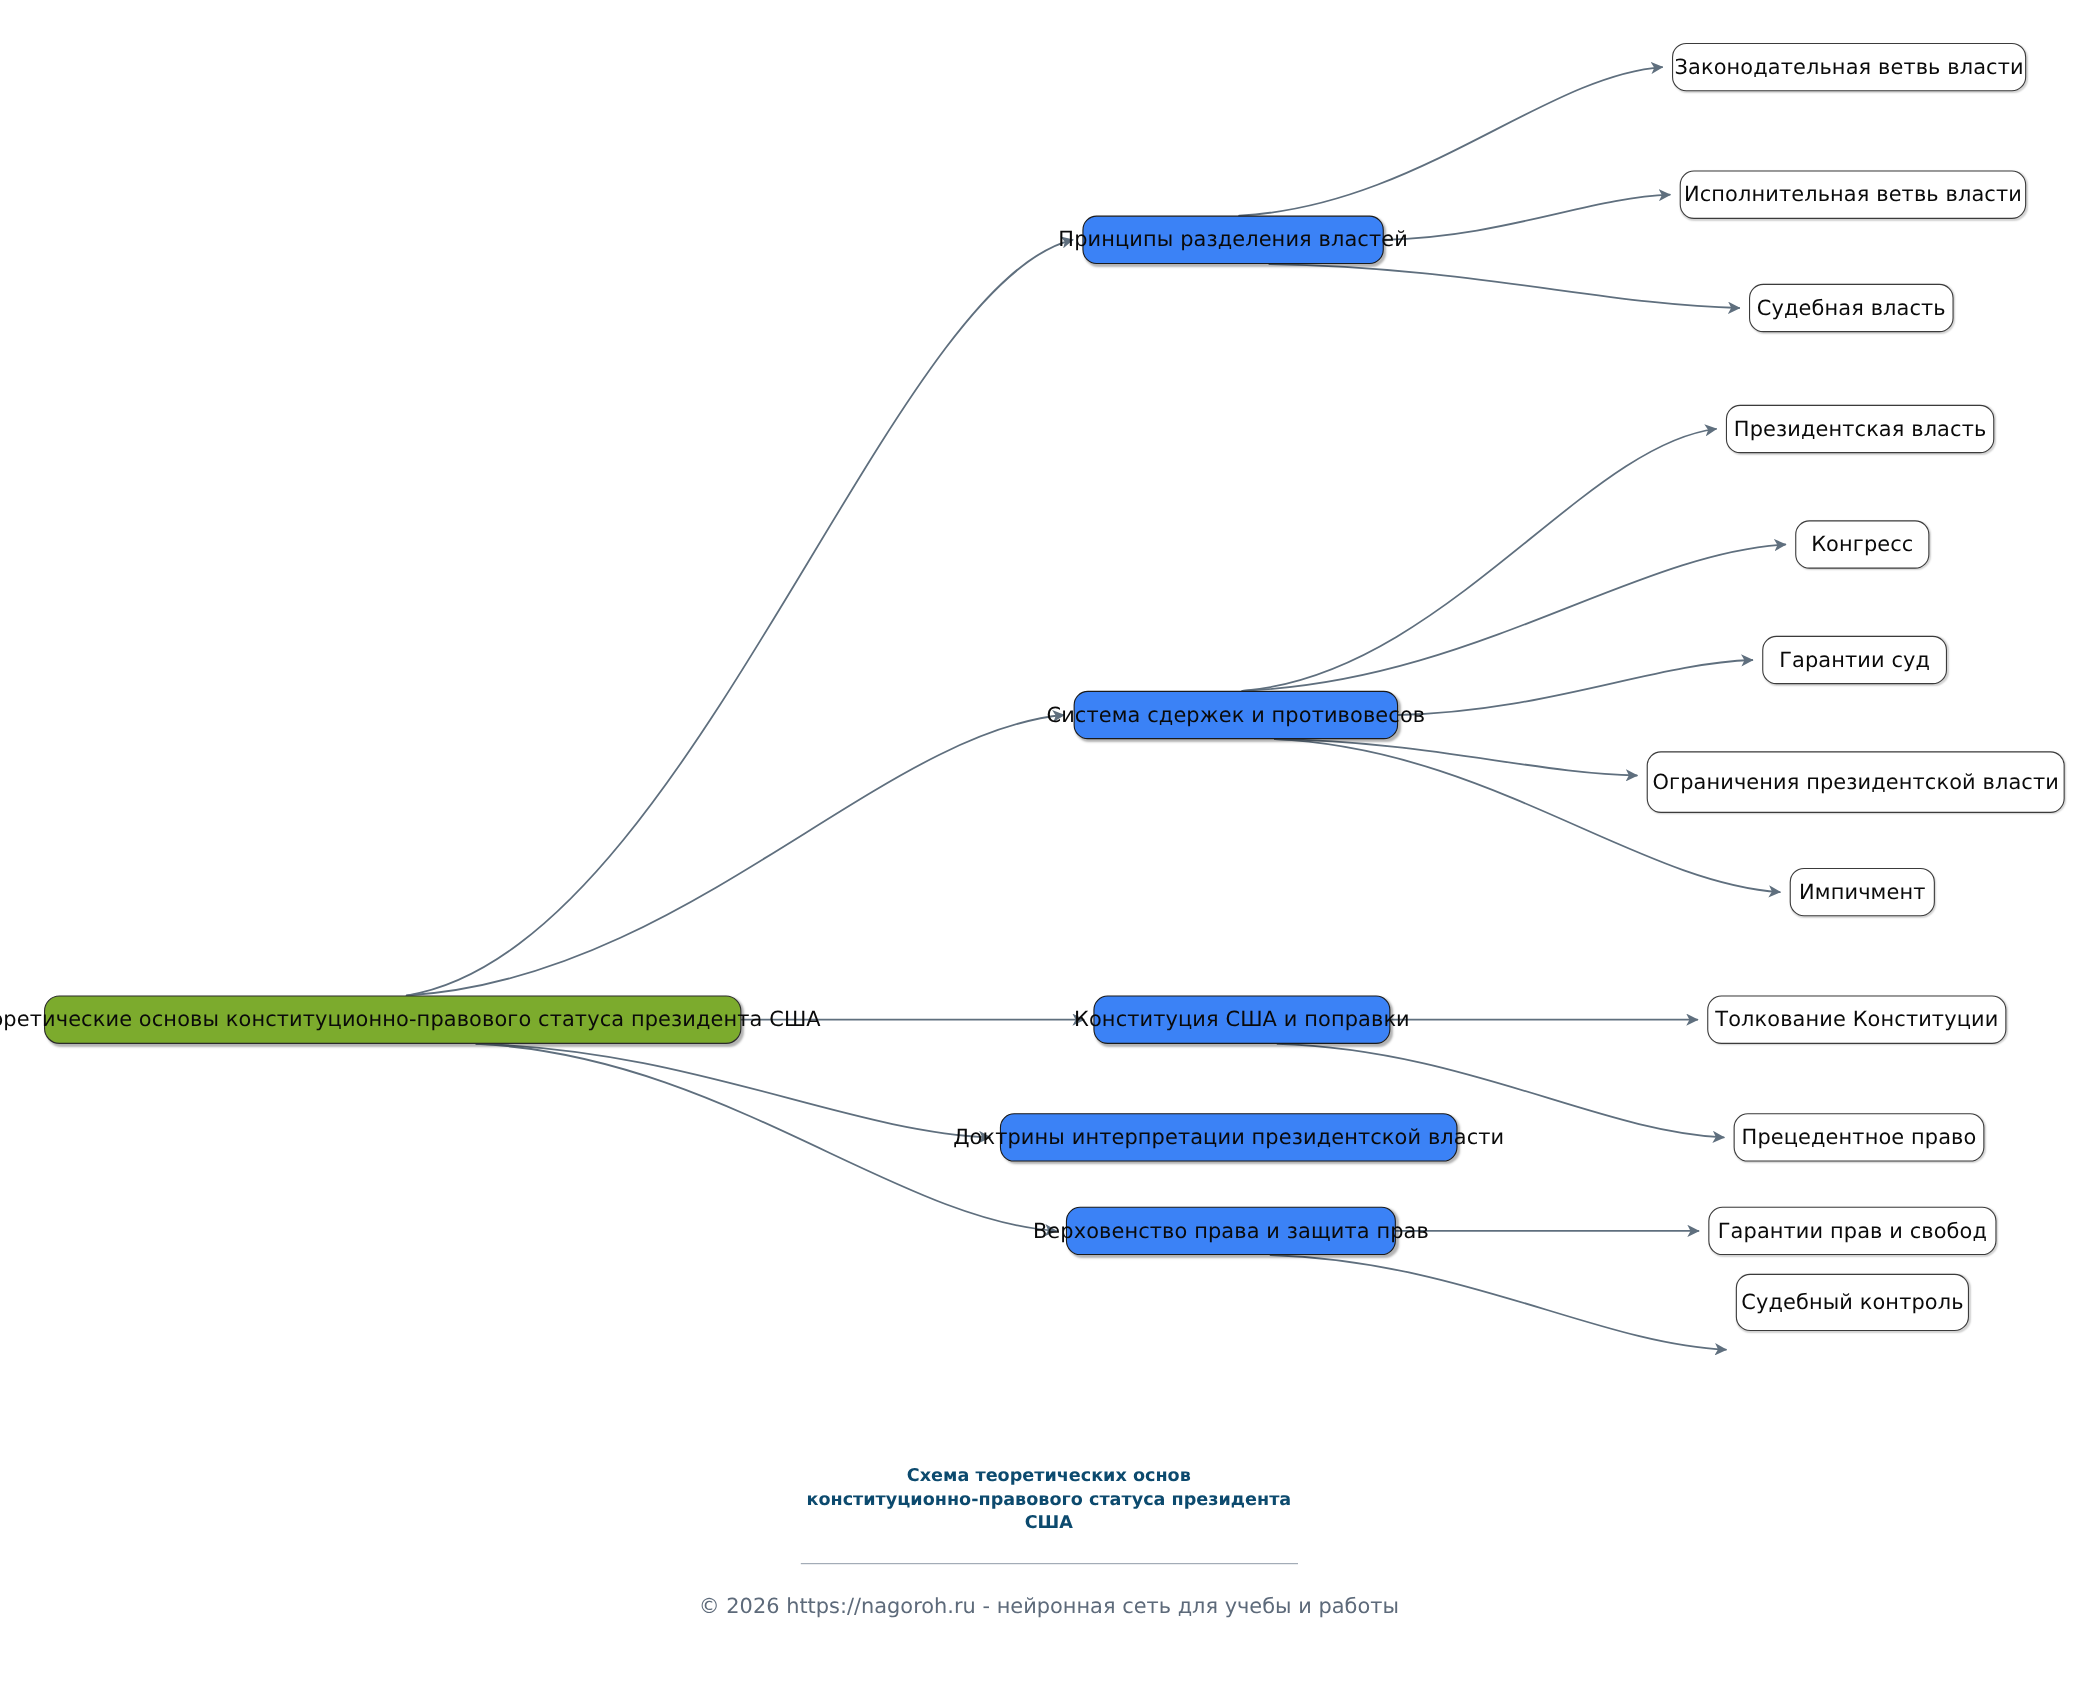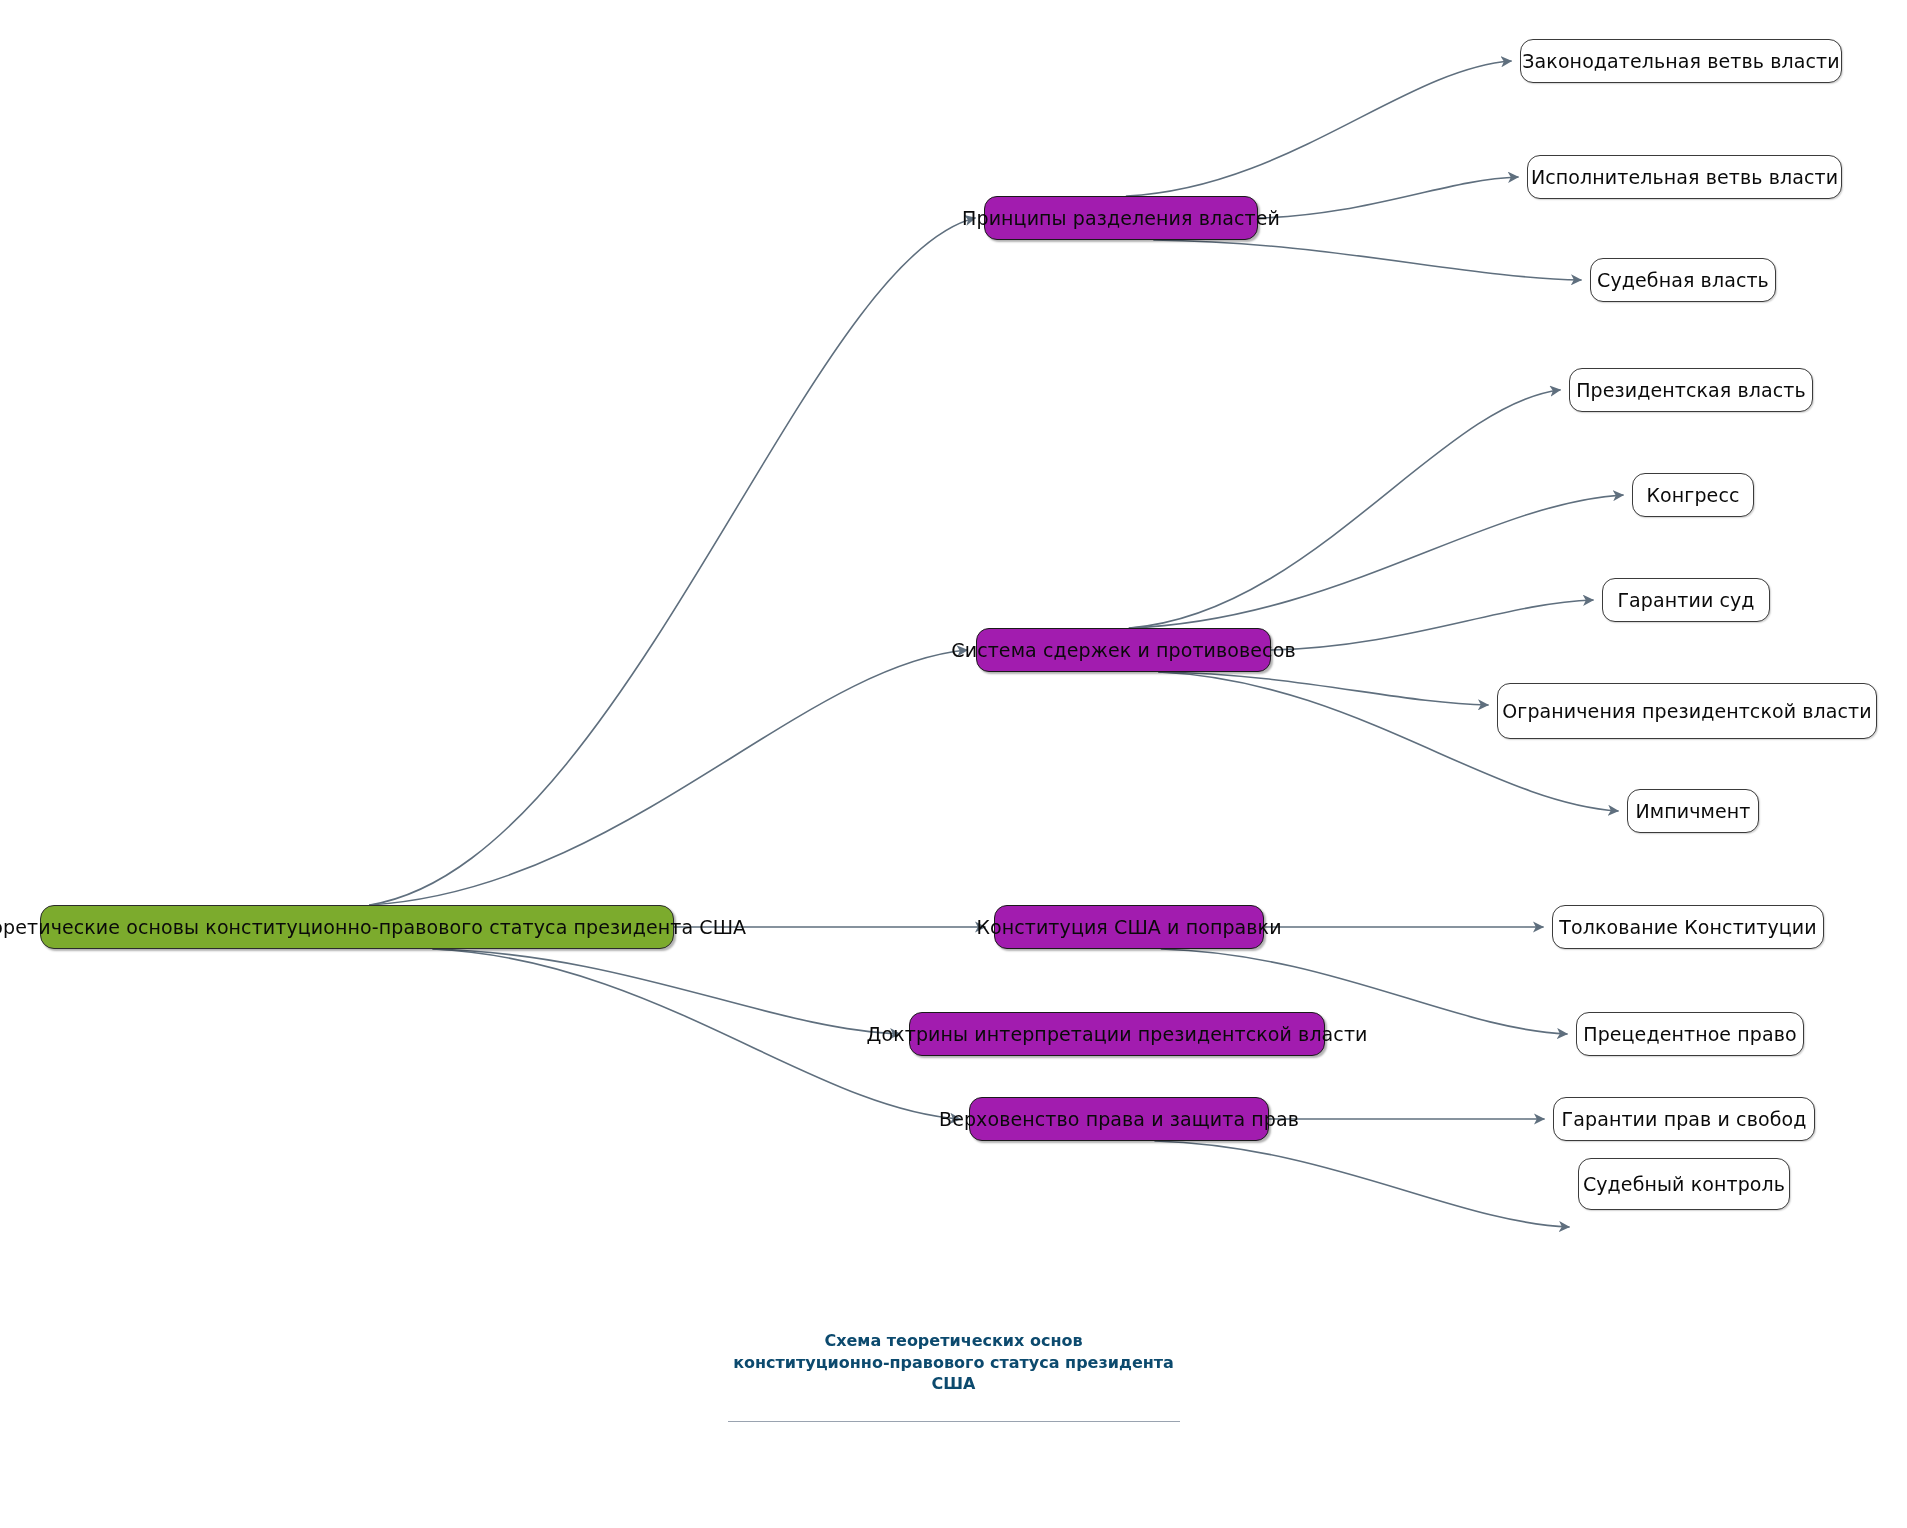--- a/index.html
+++ b/index.html
@@ -38,21 +38,21 @@
     padding: 0 17px;
     height: 44px;
   }
   .node.root {
     background: #7CAB2D;
     border: 1.6px solid #2b2b2b;
     box-shadow: 2px 2px 2px rgba(0,0,0,0.30);
     border-radius: 14px;
   }
   .node.branch {
-    background: #a21caf;
+    background: #3b82f6;
     border: 1.6px solid #1a1a1a;
     box-shadow: 2px 2px 2px rgba(0,0,0,0.30);
     border-radius: 13px;
     align-items: center;
   }
   .node.leaf {
     background: #ffffff;
     border: 1.5px solid #3b3b3b;
     border-radius: 13px;
     box-shadow: 1px 1px 1.5px rgba(0,0,0,0.18);
@@ -174,15 +174,16 @@
       <div class="node leaf" style="left: 1578px; top: 1158px; width: 212px; height: 52px;">
         <span class="node-label">Судебный контроль</span>
       </div>
     </div>
 
   <div id="footer">
     <div id="footer-title">Схема теоретических основ
 конституционно-правового статуса президента
 США</div>
     <div id="footer-rule"></div>
+    <div id="footer-copyright">© 2026 https://nagoroh.ru - нейронная сеть для учебы и работы</div>
   </div>
 
 </div>
 
 </body></html>

